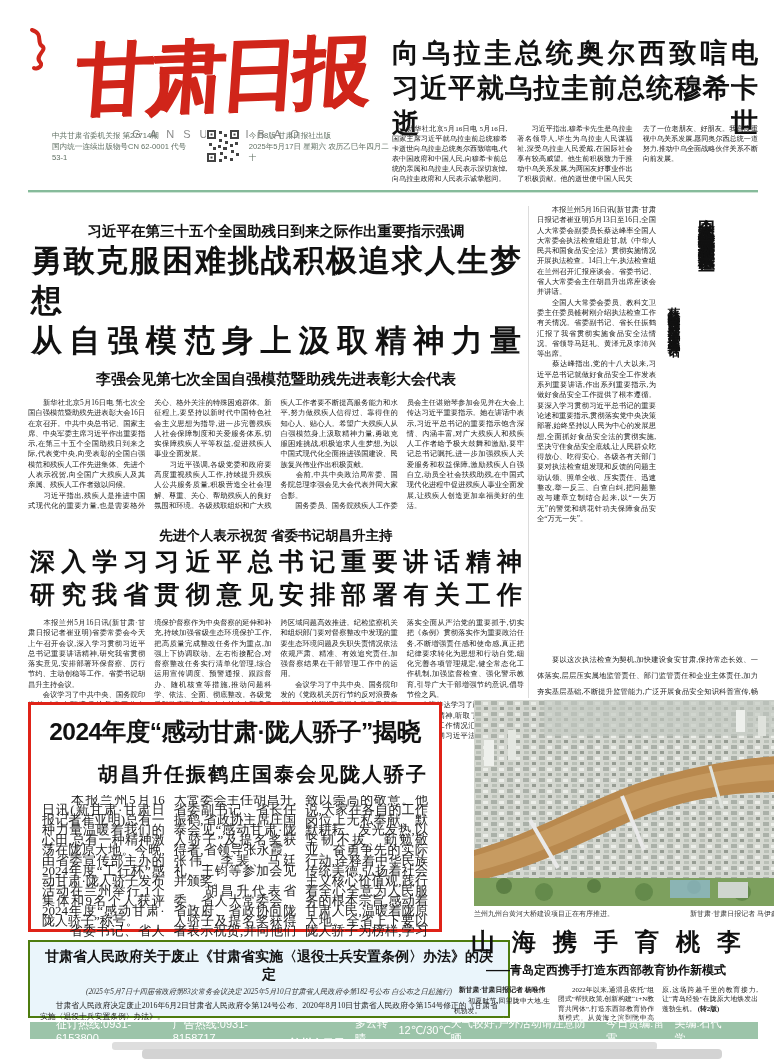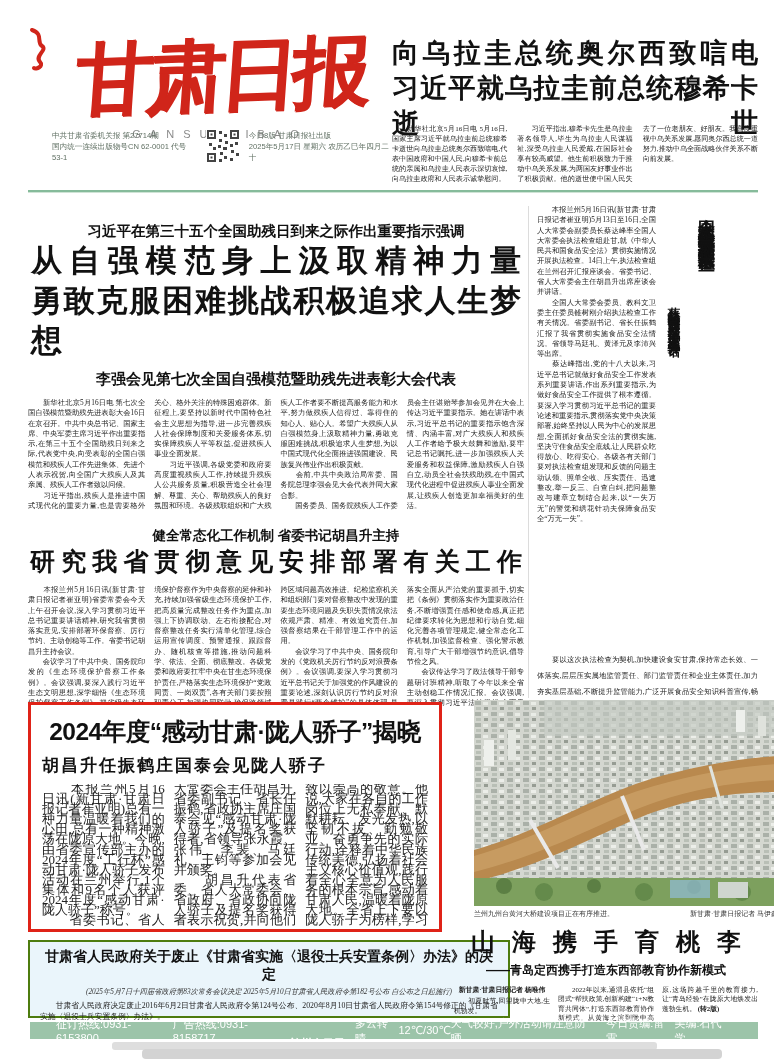--- a/index.html
+++ b/index.html
@@ -55,21 +55,21 @@
         margin-top:92px;margin-left:9px;height:340px;}
   .v-head{writing-mode:vertical-rl;font-size:17px;font-weight:900;letter-spacing:1.5px;
         margin-left:13px;height:442px;}
   .insp-bottom{margin-top:5px;height:50px;overflow:hidden;font-size:7.3px;line-height:16px;
         text-align:justify;white-space:pre-line;color:#222;}
 
   
   .red-box{position:absolute;left:28px;top:702px;width:414px;height:230px;box-sizing:border-box;
         border:3px solid #df2318;padding:6px 11px;background:#fff;}
   .rb-head{font-size:24.5px;font-weight:900;text-align:center;margin-top:4px;letter-spacing:-0.5px;}
-  .rb-sub{font-size:17px;font-weight:700;text-align:left;margin-top:6px;letter-spacing:2px;}
+  .rb-sub{font-size:20px;font-weight:700;text-align:right;margin-top:13px;letter-spacing:2px;}
   .rb-body{margin-top:7px;height:148px;overflow:hidden;column-count:3;column-gap:9px;
         font-size:13px;line-height:10.1px;text-align:justify;color:#222;}
   .rb-text{white-space:pre-line;display:inline;}
   .rb-ref{font-weight:700;}
 
   
   .photo-block{position:absolute;left:474px;top:700px;width:304px;}
   .photo-frame{width:304px;height:206px;display:block;}
   .caption-row{display:flex;justify-content:space-between;margin-top:3px;font-size:7px;color:#333;}
 
@@ -148,31 +148,32 @@
     <div class="tr-line">向乌拉圭总统奥尔西致唁电</div>
     <div class="tr-line">习近平就乌拉圭前总统穆希卡逝世</div>
   </div>
   <div class="tr-body serif">　　新华社北京5月16日电 5月16日,国家主席习近平就乌拉圭前总统穆希卡逝世向乌拉圭总统奥尔西致唁电,代表中国政府和中国人民,向穆希卡前总统的亲属和乌拉圭人民表示深切哀悼,向乌拉圭政府和人民表示诚挚慰问。
 　　习近平指出,穆希卡先生是乌拉圭著名领导人,毕生为乌拉圭人民谋福祉,深受乌拉圭人民爱戴,在国际社会享有较高威望。他生前积极致力于推动中乌关系发展,为两国友好事业作出了积极贡献。他的逝世使中国人民失去了一位老朋友、好朋友。我高度重视中乌关系发展,愿同奥尔西总统一道努力,推动中乌全面战略伙伴关系不断向前发展。</div>
 
   <div class="green-rule"></div>
 
   <div class="main-left">
     <div class="kicker">习近平在第三十五个全国助残日到来之际作出重要指示强调</div>
+    <div class="h-big">勇敢克服困难挑战积极追求人生梦想</div>
     <div class="h-big">从自强模范身上汲取精神力量</div>
-    <div class="h-big">勇敢克服困难挑战积极追求人生梦想</div>
     <div class="deck">李强会见第七次全国自强模范暨助残先进表彰大会代表</div>
     <div class="cols4 serif">　　新华社北京5月16日电 第七次全国自强模范暨助残先进表彰大会16日在京召开。中共中央总书记、国家主席、中央军委主席习近平作出重要指示,在第三十五个全国助残日到来之际,代表党中央,向受表彰的全国自强模范和残疾人工作先进集体、先进个人表示祝贺,向全国广大残疾人及其亲属、残疾人工作者致以问候。
 　　习近平指出,残疾人是推进中国式现代化的重要力量,也是需要格外关心、格外关注的特殊困难群体。新征程上,要坚持以新时代中国特色社会主义思想为指导,进一步完善残疾人社会保障制度和关爱服务体系,切实保障残疾人平等权益,促进残疾人事业全面发展。
 　　习近平强调,各级党委和政府要高度重视残疾人工作,持续提升残疾人公共服务质量,积极营造全社会理解、尊重、关心、帮助残疾人的良好氛围和环境。各级残联组织和广大残疾人工作者要不断提高服务能力和水平,努力做残疾人信得过、靠得住的知心人、贴心人。希望广大残疾人从自强模范身上汲取精神力量,勇敢克服困难挑战,积极追求人生梦想,为以中国式现代化全面推进强国建设、民族复兴伟业作出积极贡献。
 　　会前,中共中央政治局常委、国务院总理李强会见大会代表并同大家合影。
 　　国务委员、国务院残疾人工作委员会主任谌贻琴参加会见并在大会上传达习近平重要指示。她在讲话中表示,习近平总书记的重要指示饱含深情、内涵丰富,对广大残疾人和残疾人工作者给予极大鼓舞和激励,要牢记总书记嘱托,进一步加强残疾人关爱服务和权益保障,激励残疾人自强自立,动员全社会扶残助残,在中国式现代化进程中促进残疾人事业全面发展,让残疾人创造更加幸福美好的生活。
 　　大会表彰了200名“全国自强模范”、100个“全国残疾人工作先进集体”和200名“全国残疾人工作先进个人”。</div>
 
-    <div class="kicker2">健全常态化工作机制 省委书记胡昌升主持</div>
+    <div class="kicker2">先进个人表示祝贺 省委书记胡昌升主持</div>
+    <div class="h-mid">深入学习习近平总书记重要讲话精神</div>
     <div class="h-mid">研究我省贯彻意见安排部署有关工作</div>
     <div class="cols4 second serif">　　本报兰州5月16日讯(新甘肃·甘肃日报记者崔亚明)省委常委会今天上午召开会议,深入学习贯彻习近平总书记重要讲话精神,研究我省贯彻落实意见,安排部署环保督察、厉行节约、主动创稳等工作。省委书记胡昌升主持会议。
 　　会议学习了中共中央、国务院印发的《生态环境保护督察工作条例》。会议强调,要深入践行习近平生态文明思想,深学细悟《生态环境保护督察工作条例》,把省级生态环境保护督察作为中央督察的延伸和补充,持续加强省级生态环境保护工作,把高质量完成整改任务作为重点,加强上下协调联动、左右衔接配合,对督察整改任务实行清单化管理,综合运用宣传调度、预警通报、跟踪督办、随机核查等措施,推动问题科学、依法、全面、彻底整改。各级党委和政府要扛牢中央在甘生态环境保护责任,严格落实生态环境保护“党政同责、一岗双责”,各有关部门要按照职责分工,加强协同联动,确保跨领域跨区域问题高效推进。纪检监察机关和组织部门要对督察整改中发现的重要生态环境问题及失职失责情况依法依规严肃、精准、有效追究责任,加强督察结果在干部管理工作中的运用。
 　　会议学习了中共中央、国务院印发的《党政机关厉行节约反对浪费条例》。会议强调,要深入学习贯彻习近平总书记关于加强党的作风建设的重要论述,深刻认识厉行节约反对浪费是践行“两个维护”的具体体现,是落实全面从严治党的重要抓手,切实把《条例》贯彻落实作为重要政治任务,不断增强责任感和使命感,真正把纪律要求转化为思想和行动自觉,细化完善各项管理规定,健全常态化工作机制,加强监督检查、强化警示教育,引导广大干部增强节约意识,倡导节俭之风。
 　　会议传达学习了政法领导干部专题研讨班精神,听取了今年以来全省主动创稳工作情况汇报。会议强调,要深入贯彻习近平法治思想,全面贯彻总体国家安全观,扛牢主动创稳政治责任,持续强化政治建设、能力建设、基层建设和廉政建设,加力推进社会治安综合治理,坚决维护政治安全、社会安定、人民安宁,不断提升社会治理水平,持续巩固全省和谐稳定的良好局面。
 　　会议还研究了其他事项。</div>
   </div>
 
   <div class="vsep"></div>
 

